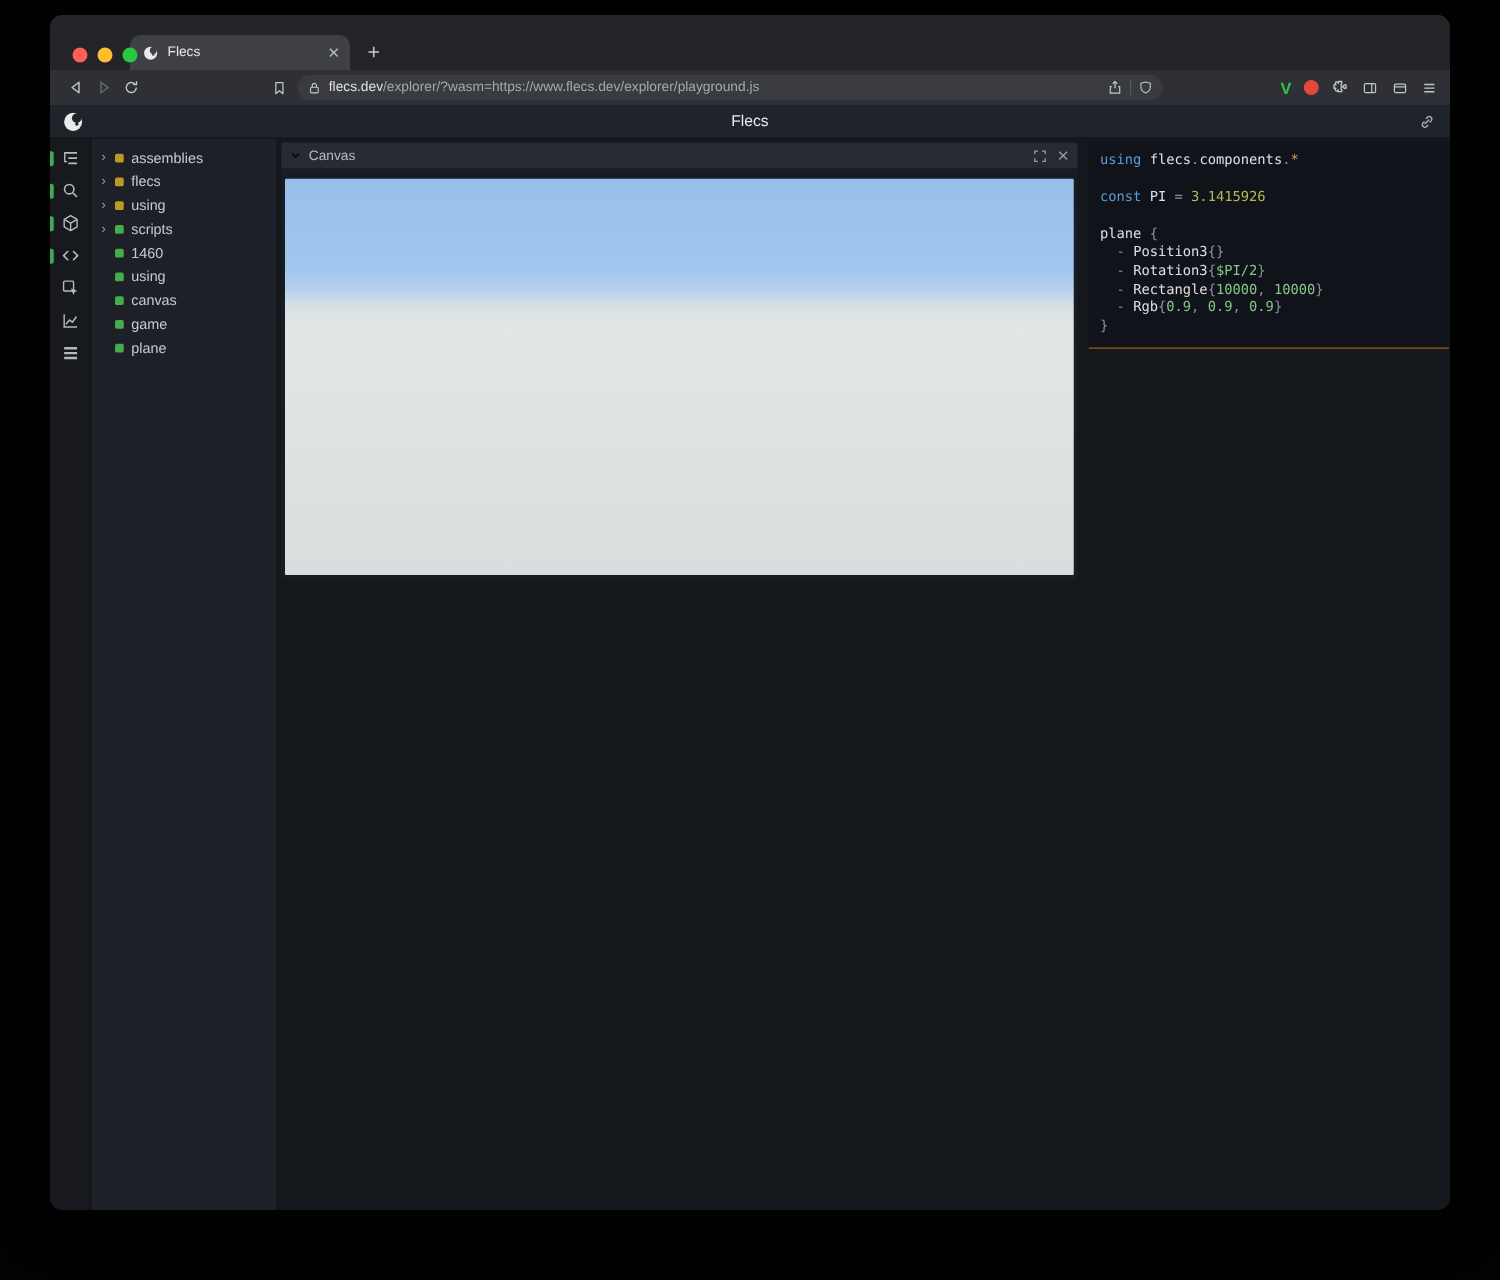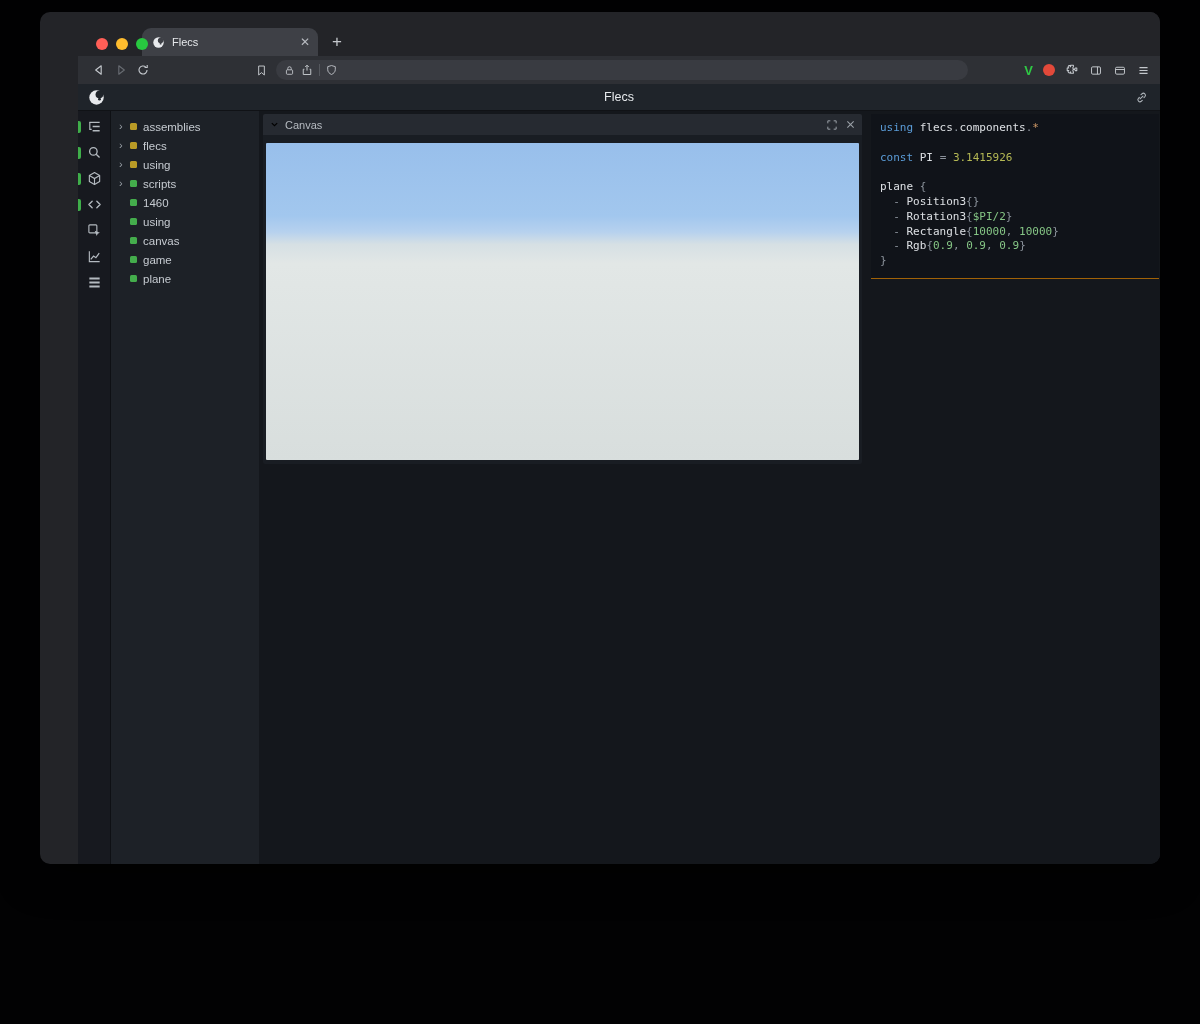--- a/index.html
+++ b/index.html
@@ -1,21 +1,21 @@
 <!DOCTYPE html>
 <html><head>
 <meta charset="utf-8">
 <style>
   * { box-sizing: border-box; margin: 0; padding: 0; }
   html,body { width:1200px; height:1024px; background:#020203; overflow:hidden;
               font-family:"Liberation Sans", sans-serif; }
 
-  .window { position:absolute; left:40px; top:12px; width:1120px; height:852px;
+  .window { position:absolute; left:40px; top:12px; width:1120px; height:956px;
             border-radius:10px; overflow:hidden; background:#232428;
-            display:flex; flex-direction:column; box-shadow:0 8px 40px rgba(0,0,0,.7);padding-left:38px; }
+            display:flex; flex-direction:column; box-shadow:0 8px 40px rgba(0,0,0,.7); }
 
   
   .tabstrip { height:44px; background:#232428; position:relative; display:flex; align-items:flex-end; flex:0 0 auto; }
   .traffic { position:absolute; left:18px; top:26px; display:flex; gap:8px; }
   .dot { width:12px; height:12px; border-radius:50%; }
   .dot.red{background:#ff5f57} .dot.yellow{background:#febc2e} .dot.green{background:#28c840}
 
   .tab { margin-left:64px; width:176px; height:28px; background:#3e4046;
          border-radius:9px 9px 0 0; display:flex; align-items:center; padding:0 8px 0 10px; gap:7px; }
   .tab-title { flex:1; font-size:11px; color:#e5e7ea; white-space:nowrap; overflow:hidden; }
@@ -135,20 +135,21 @@
           <path d="M4.5 2.5h7v11L8 10.6l-3.5 2.9z" fill="none" stroke="currentColor" stroke-width="1.2" stroke-linejoin="round"></path>
         </svg>
     </div>
     <div class="urlbar">
       <span class="icon-gray">
         <svg width="11" height="11" viewBox="0 0 16 16">
             <rect x="3.5" y="7" width="9" height="6.5" rx="1.2" fill="none" stroke="currentColor" stroke-width="1.3"></rect>
             <path d="M5.5 7V5a2.5 2.5 0 0 1 5 0v2" fill="none" stroke="currentColor" stroke-width="1.3"></path>
           </svg>
       </span>
+      <span class="url-text"><span class="url-domain">flecs.dev</span><span class="url-rest">/explorer/?wasm=https://www.flecs.dev/explorer/playground.js</span></span>
       <span class="icon-gray">
         <svg width="12" height="12" viewBox="0 0 16 16">
             <path d="M8 1.8v7" stroke="currentColor" stroke-width="1.3" fill="none"></path>
             <path d="M5.6 4L8 1.6 10.4 4" stroke="currentColor" stroke-width="1.3" fill="none"></path>
             <path d="M4.5 7H3v7h10V7h-1.5" stroke="currentColor" stroke-width="1.3" fill="none"></path>
           </svg>
       </span>
       <span class="urlbar-divider"></span>
       <span class="icon-gray">
         <svg width="11" height="12" viewBox="0 0 16 16">

